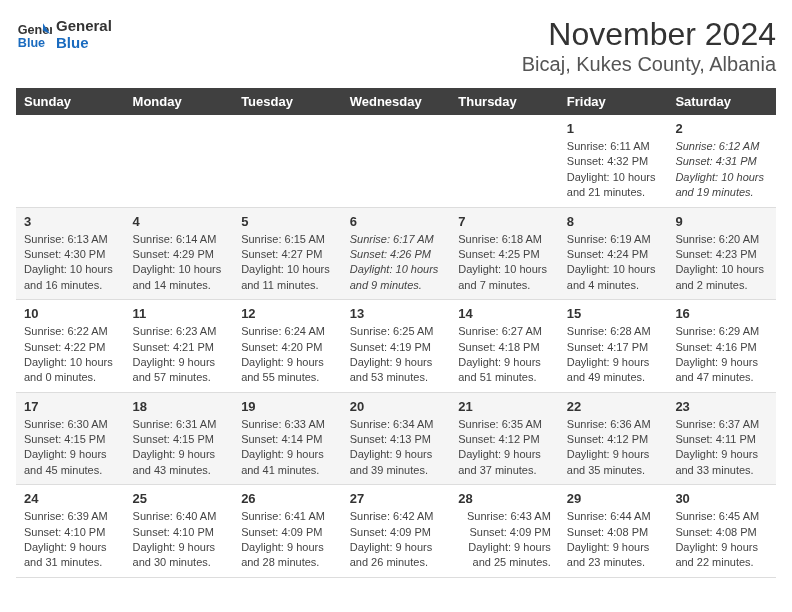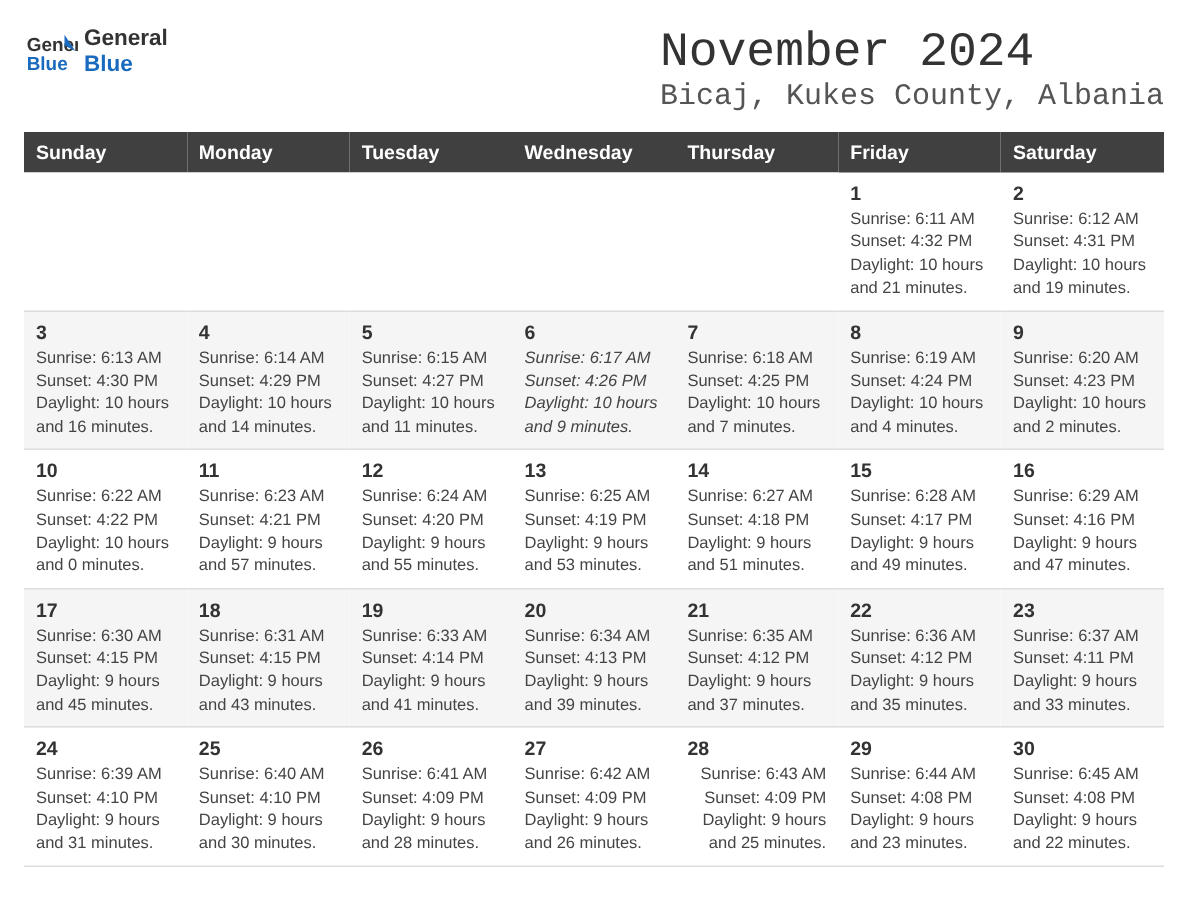--- a/index.html
+++ b/index.html
@@ -19,22 +19,21 @@
     .logo {
       display: flex;
       align-items: center;
       gap: 4px;
     }
     .logo-icon {
       width: 36px;
       height: 36px;
     }
     .title-area {
-      text-align: left;
-      font-family: Liberation Mono, monospace;
+      text-align: right;
     }
     .month-title {
       font-size: 32px;
       font-weight: normal;
       color: #333;
     }
     .location-title {
       font-size: 20px;
       color: #555;
     }
@@ -118,21 +117,21 @@
         <td class="empty-cell"></td>
         <td class="empty-cell"></td>
         <td>
           <div class="day-number">1</div>
           <div class="day-info" style="white-space: pre-line;">Sunrise: 6:11 AM
 Sunset: 4:32 PM
 Daylight: 10 hours and 21 minutes.</div>
         </td>
         <td>
           <div class="day-number">2</div>
-          <div class="day-info" style="white-space: pre-line;">Sunrise: 6:12 AM
+          <div class="day-info" style="white-space: pre-line; font-style: italic;">Sunrise: 6:12 AM
 Sunset: 4:31 PM
 Daylight: 10 hours and 19 minutes.</div>
         </td>
       </tr>
       <tr>
         <td>
           <div class="day-number">3</div>
           <div class="day-info" style="white-space: pre-line;">Sunrise: 6:13 AM
 Sunset: 4:30 PM
 Daylight: 10 hours and 16 minutes.</div>

